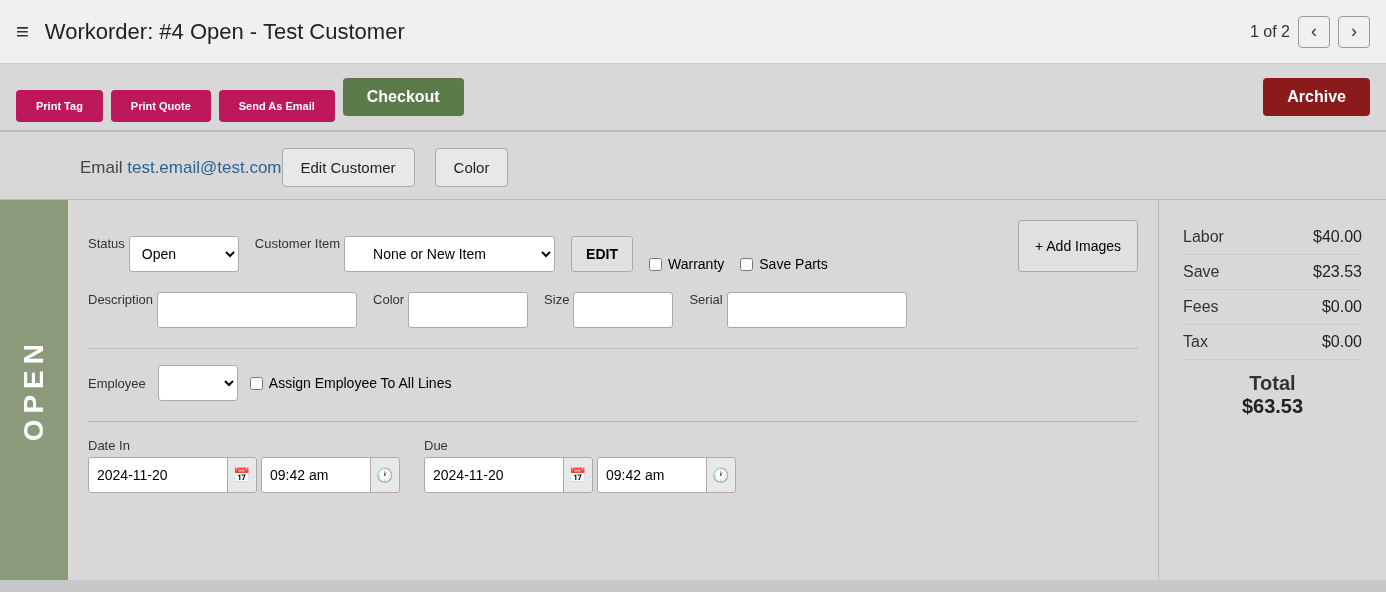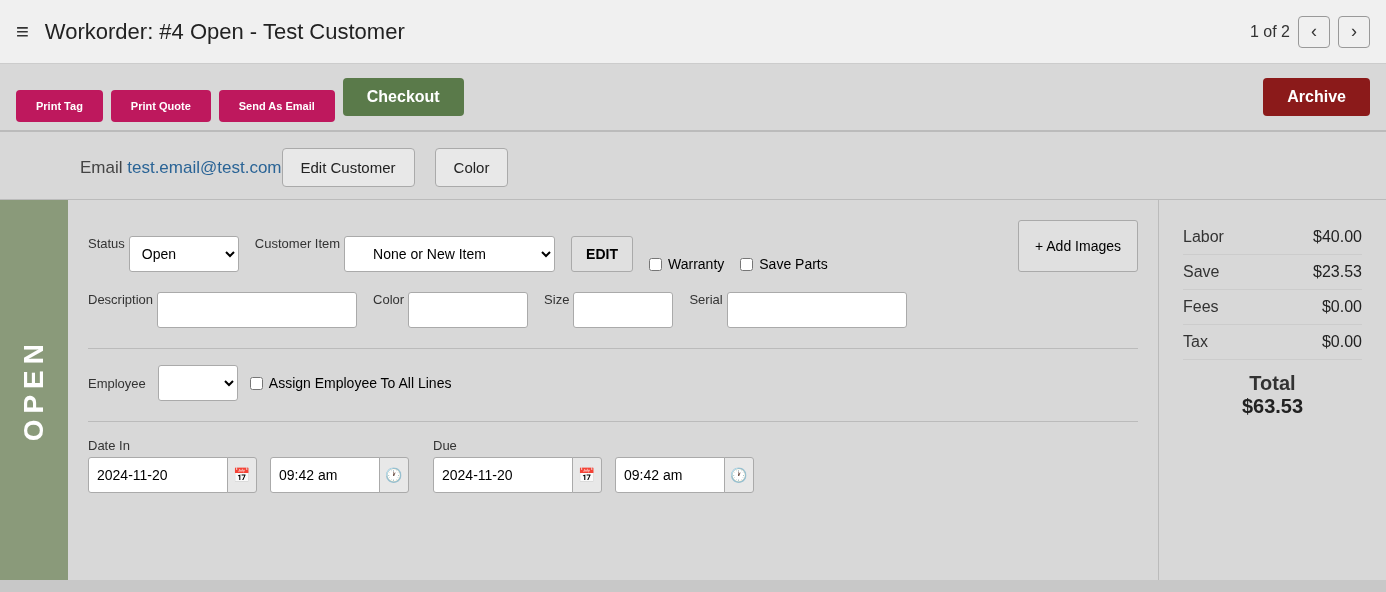--- a/index.html
+++ b/index.html
@@ -119,21 +119,21 @@
     .divider { border: none; border-top: 1px solid #bbb; margin: 8px 0 16px 0; }
 
     
     .row3 { display: flex; align-items: center; gap: 12px; margin-bottom: 20px; }
     .employee-select-wrap { display: flex; align-items: center; gap: 4px; }
     .employee-select { width: 80px; }
 
     
     .row4 { display: flex; gap: 24px; align-items: flex-end; }
     .datetime-group { display: flex; flex-direction: column; gap: 4px; }
-    .datetime-row { display: flex; align-items: center; gap: 13px; }
+    .datetime-row { display: flex; align-items: center; gap: 4px; }
     .date-input { width: 140px; }
     .time-input { width: 110px; }
     .icon-btn {
       background: #e8e8e8; border: 1px solid #aaa; border-radius: 0 3px 3px 0;
       width: 30px; height: 36px; display: flex; align-items: center; justify-content: center;
       cursor: pointer; font-size: 14px; margin-left: -1px;
     }
     .date-input-wrap { display: flex; }
     .date-input-wrap input { border-radius: 3px 0 0 3px; }
 

